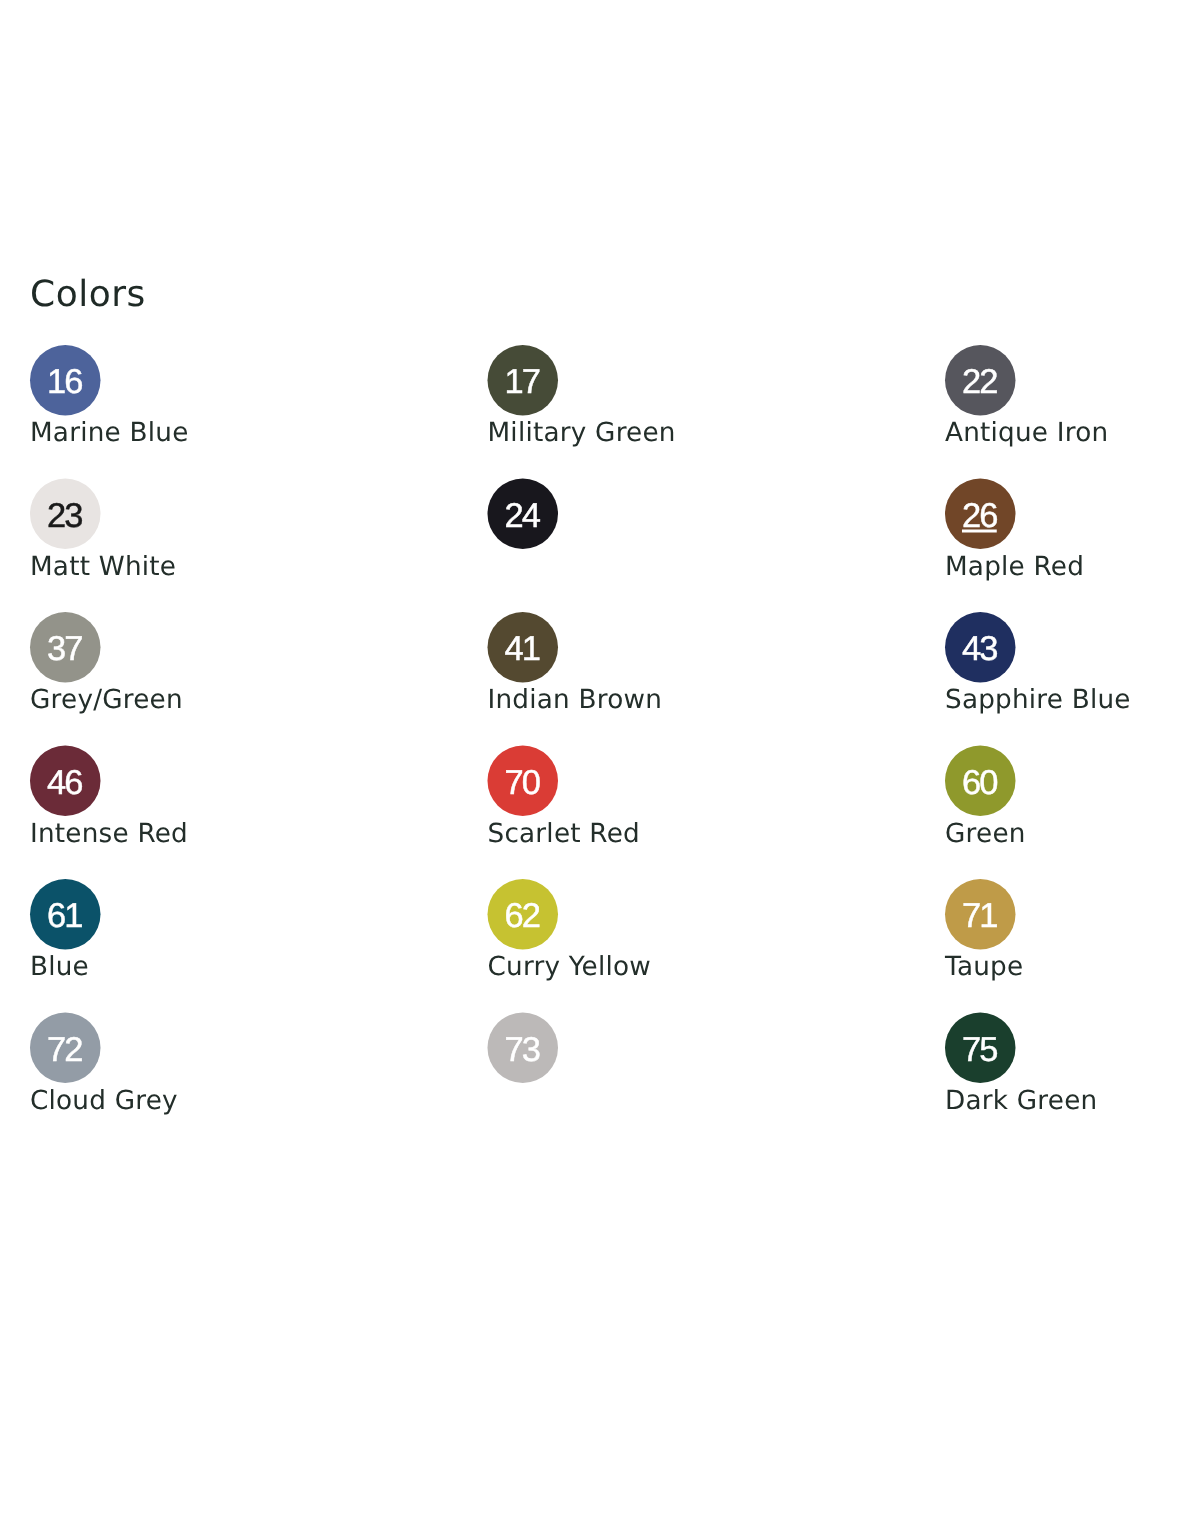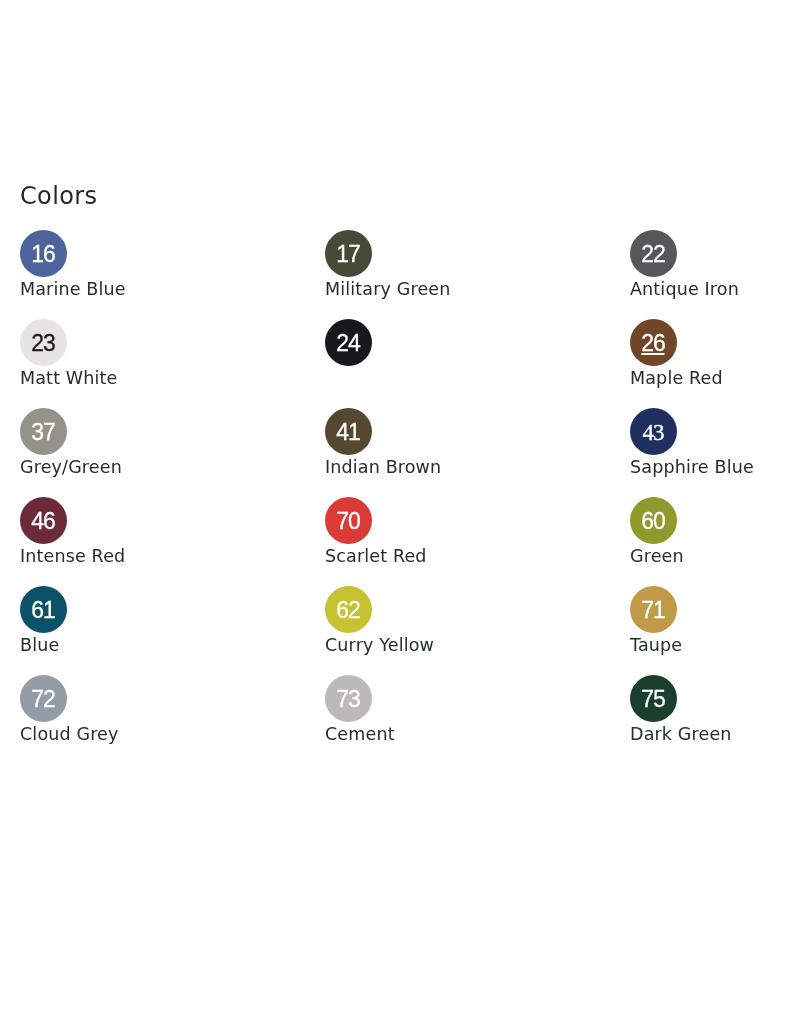--- a/index.html
+++ b/index.html
@@ -116,21 +116,21 @@
         </div>
         <div class="swatch-label">Grey/Green</div>
       </div>
       <div class="swatch" style="left: 305px; top: 177.8px;">
         <div class="chip" style="background: rgb(84, 73, 48); color: rgb(255, 255, 255); width: 47px; height: 47px;">
           <span class="chip-num">41</span>
         </div>
         <div class="swatch-label">Indian Brown</div>
       </div>
       <div class="swatch" style="left: 610px; top: 177.8px;">
-        <div class="chip" style="background: rgb(31, 47, 96); color: rgb(255, 255, 255); width: 47px; height: 47px; font-family: Liberation Serif, serif;">
+        <div class="chip" style="background: rgb(31, 47, 96); color: rgb(255, 255, 255); width: 47px; height: 47px;">
           <span class="chip-num">43</span>
         </div>
         <div class="swatch-label">Sapphire Blue</div>
       </div>
       <div class="swatch" style="left: 0px; top: 266.7px;">
         <div class="chip" style="background: rgb(107, 43, 56); color: rgb(255, 255, 255); width: 47px; height: 47px;">
           <span class="chip-num">46</span>
         </div>
         <div class="swatch-label">Intense Red</div>
       </div>
@@ -167,21 +167,20 @@
       <div class="swatch" style="left: 0px; top: 444.5px;">
         <div class="chip" style="background: rgb(147, 156, 166); color: rgb(255, 255, 255); width: 47px; height: 47px;">
           <span class="chip-num">72</span>
         </div>
         <div class="swatch-label">Cloud Grey</div>
       </div>
       <div class="swatch" style="left: 305px; top: 444.5px;">
         <div class="chip" style="background: rgb(188, 185, 184); color: rgb(255, 255, 255); width: 47px; height: 47px;">
           <span class="chip-num">73</span>
         </div>
-        <div class="swatch-label">Cement</div>
       </div>
       <div class="swatch" style="left: 610px; top: 444.5px;">
         <div class="chip" style="background: rgb(26, 63, 45); color: rgb(255, 255, 255); width: 47px; height: 47px;">
           <span class="chip-num">75</span>
         </div>
         <div class="swatch-label">Dark Green</div>
       </div>
       <div class="swatch" style="left: 0px; top: 533.4px;">
         <div class="chip" style="background: rgb(59, 174, 151); color: rgb(255, 255, 255); width: 47px; height: 47px;">
           <span class="chip-num">88</span>

